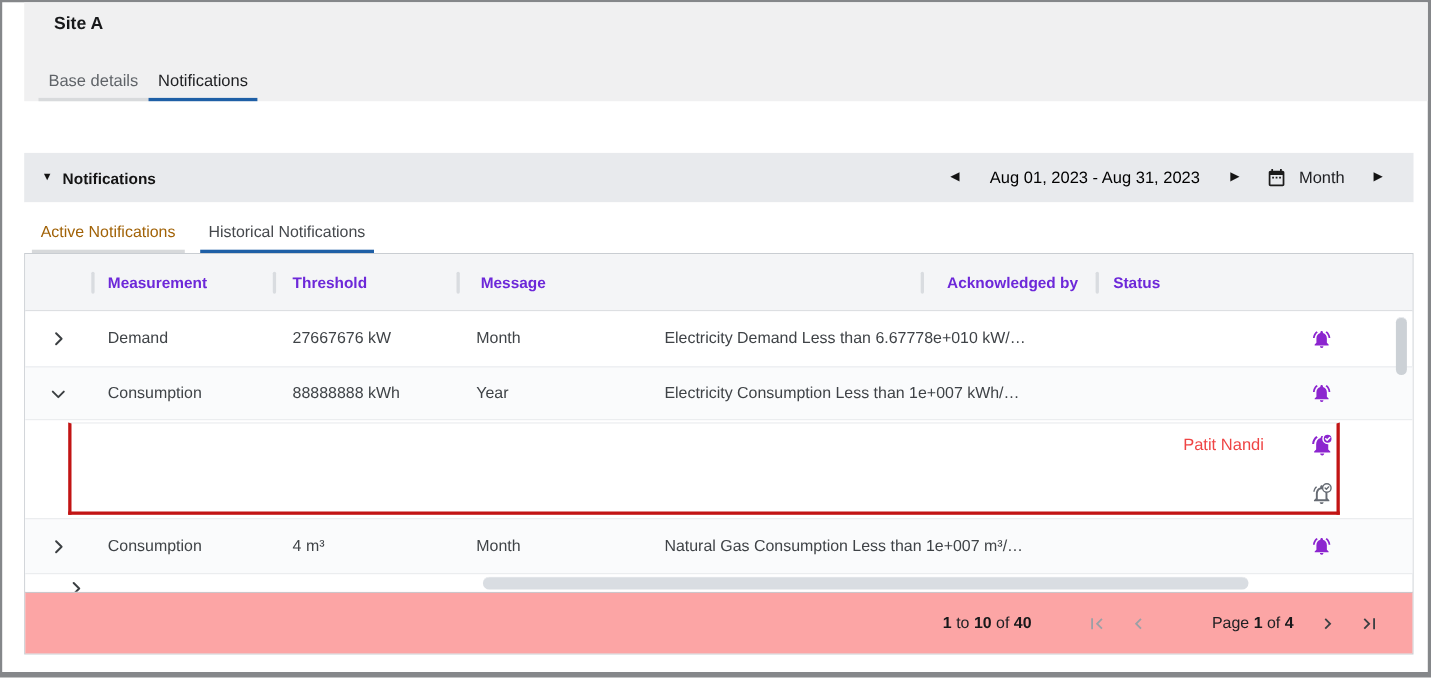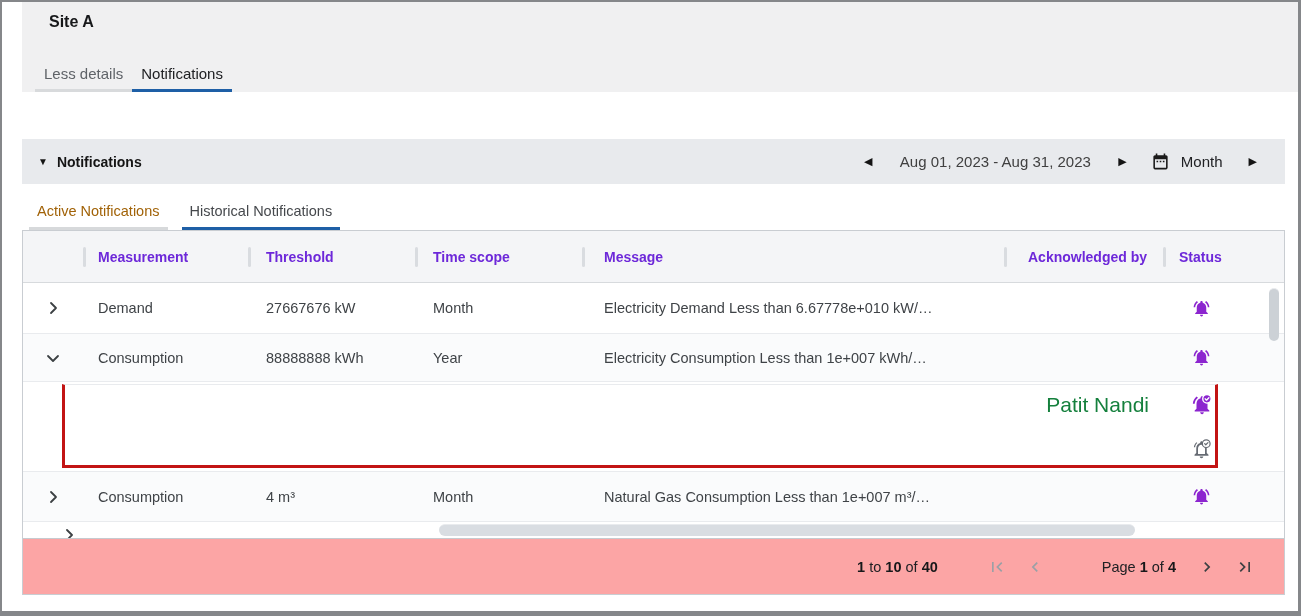--- a/index.html
+++ b/index.html
@@ -28,21 +28,21 @@
   }
   .main-tab.active { color:#202124; border-bottom-color:#1e5fa6; }
   
   .card { position:absolute; left:20px; top:137px; width:1263px; }
   .panel-bar { height:45px; background:#e8eaed; display:flex; align-items:center; }
   .caret { margin-left:16px; font-size:10px; color:#141414; cursor:pointer; }
   .panel-title { margin-left:9px; font-weight:bold; font-size:14px; color:#141414; }
   .flex-spacer { flex:1; }
   .date-nav { display:flex; align-items:center; padding-right:24px; }
   .tri-btn { font-size:11px; color:#141414; cursor:pointer; padding:0 4px; line-height:1; }
-  .date-range { color:#404040; font-size:15px; margin:0 12px; min-width:214px; text-align:center; }
+  .date-range { color:#000000; font-size:15px; margin:0 12px; min-width:214px; text-align:center; }
   .cal-wrap { margin-left:20px; display:flex; align-items:center; cursor:pointer; }
   .granularity { margin-left:11px; font-size:15px; color:#202124; cursor:pointer; }
   .gran-next { margin-left:22px; }
   
   .subtabs { height:46px; background:#fff; display:flex; align-items:flex-end; padding-left:7px; }
   .subtab {
     padding:8px 8px 8px; font-size:14.5px; color:#a16207;
     border-bottom:3px solid #d7d9db; margin-right:14px; cursor:pointer; white-space:nowrap;
   }
   .subtab.active { color:#45484c; border-bottom-color:#1e5fa6; }
@@ -58,21 +58,21 @@
   .c-msg   { width:422px; padding-left:22px; }
   .c-ack   { width:159px; padding-left:24px; }
   .c-status{ flex:1; padding-left:16px; }
   .tbody { position:relative; background:#fff; }
   .tr { display:flex; align-items:center; font-size:14.5px; color:#3f4347; }
   .tbody > div + div { border-top:1px solid #e9ebee; }
   .row-h50 { height:50px; }
   .row-h48 { height:48px; }
   .tint { background:#fafbfc; }
   .cell-status { flex:1; display:flex; justify-content:center; align-items:center; padding-right:44px; }
-  .cell-ack-val { width:159px; display:flex; justify-content:flex-end; padding-right:14px; font-size:21px; color:#15803d; }
+  .cell-ack-val { width:159px; display:flex; justify-content:flex-end; padding-right:14px; font-size:15px; color:#ef4444; }
   .subarea { height:90px; background:#fff; }
   .subrow { height:45px; display:flex; align-items:center; }
   .row-partial { height:17px; overflow:hidden; position:relative; }
   .row-partial .chev { position:absolute; left:38px; top:5px; }
   .expander { cursor:pointer; display:flex; align-items:center; justify-content:center; width:24px; height:24px; }
   .msg-cell { white-space:nowrap; overflow:hidden; }
   
   .annotation { position:absolute; left:39px; top:101px; width:1156px; height:84px; border:3px solid #c21414; z-index:5; pointer-events:none; }
   .v-thumb { position:absolute; left:1246px; top:5px; width:10px; height:53px; border-radius:5px; background:#ccd1d6; z-index:4; cursor:pointer; }
   .h-thumb { position:absolute; left:416px; top:241px; width:696px; height:12px; border-radius:6px; background:#d9dde2; z-index:6; cursor:pointer; }
@@ -89,21 +89,21 @@
   .icon { display:block; }
 </style>
 </head>
 <body>
 
 <div class="window">
 
   <div class="app-header">
     <div class="page-title">Site A</div>
     <div class="main-tabs">
-      <div class="main-tab">Less details</div>
+      <div class="main-tab">Base details</div>
       <div class="main-tab active">Notifications</div>
     </div>
   </div>
 
   <div class="card">
 
     <div class="panel-bar">
       <span class="caret">▼</span>
       <span class="panel-title">Notifications</span>
       <span class="flex-spacer"></span>
@@ -131,24 +131,20 @@
       <div class="thead">
         <div class="th c-exp"></div>
         <div class="th c-meas">
             <span class="divider"></span>
             <span>Measurement</span>
           </div>
         <div class="th c-thr">
             <span class="divider"></span>
             <span>Threshold</span>
           </div>
-        <div class="th c-time">
-            <span class="divider"></span>
-            <span>Time scope</span>
-          </div>
         <div class="th c-msg">
             <span class="divider"></span>
             <span>Message</span>
           </div>
         <div class="th c-ack">
             <span class="divider"></span>
             <span>Acknowledged by</span>
           </div>
         <div class="th c-status">
             <span class="divider"></span>

